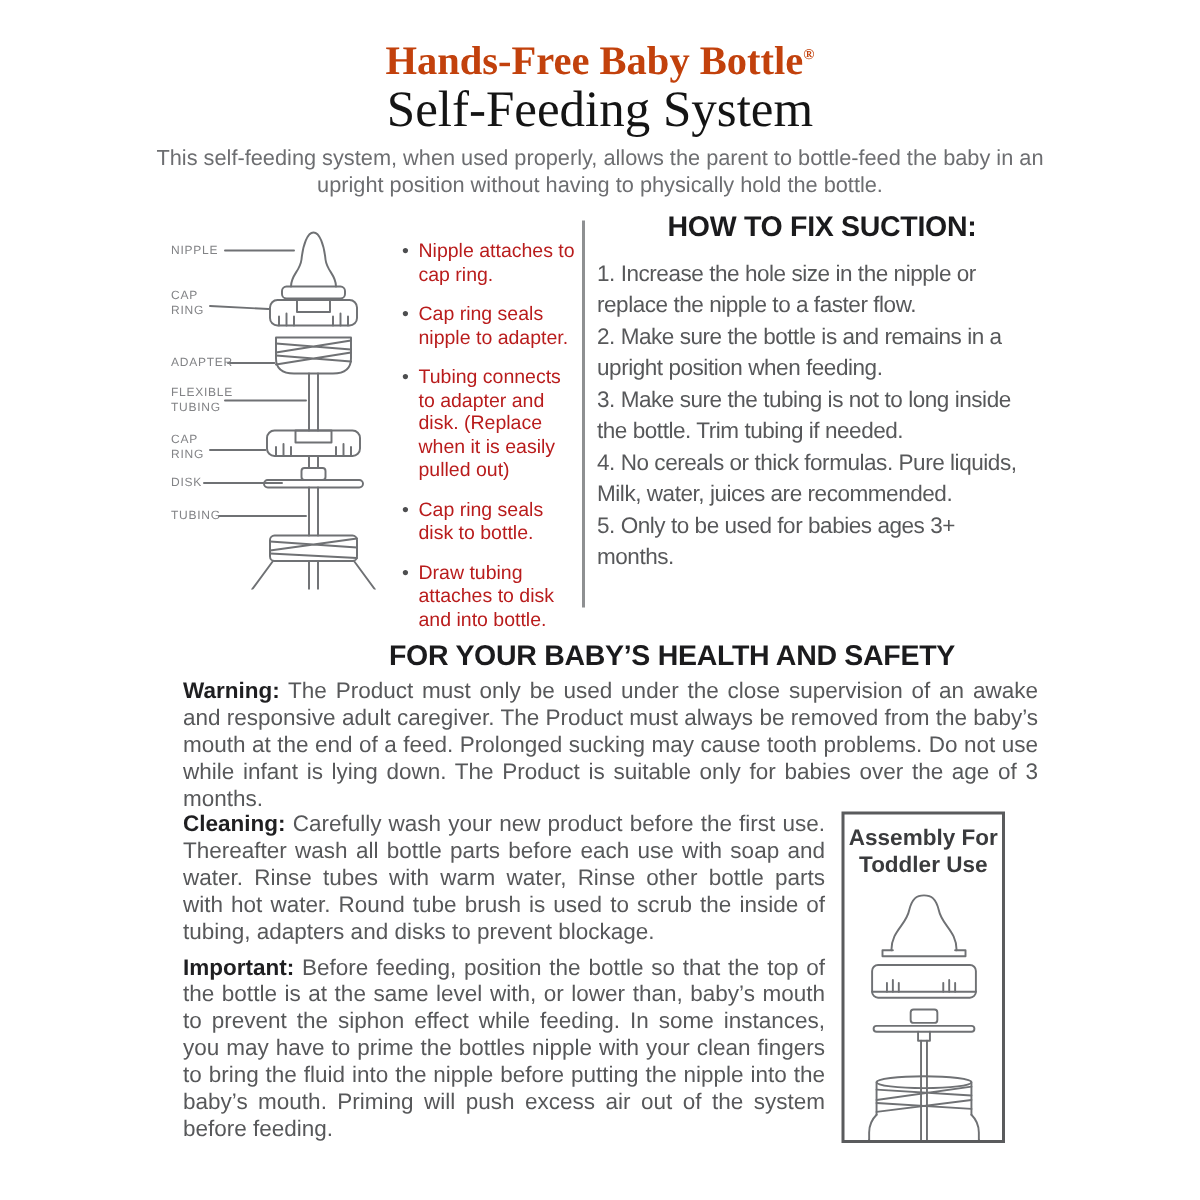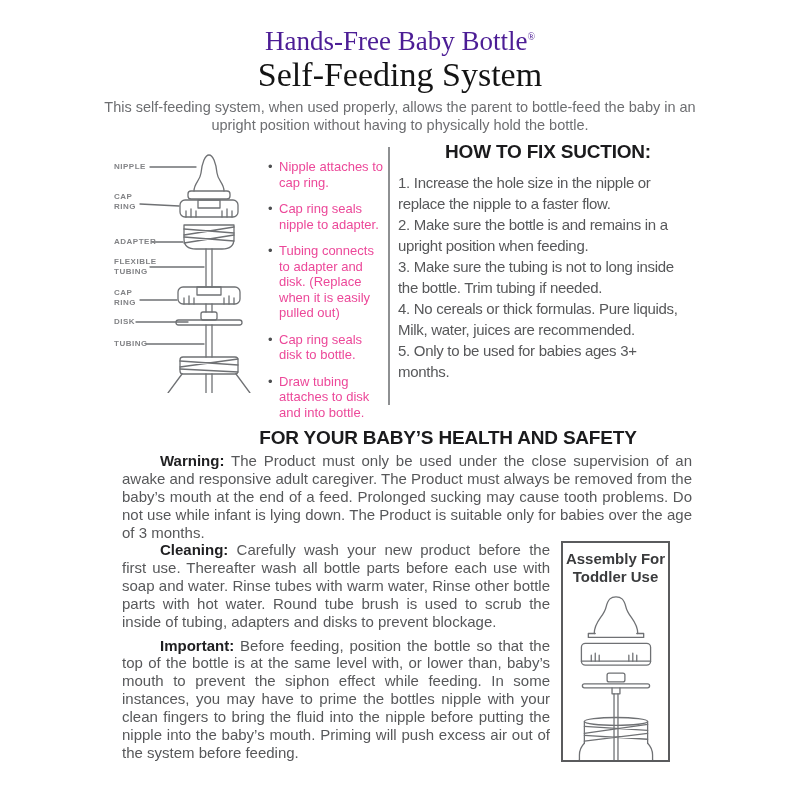--- a/index.html
+++ b/index.html
@@ -2,44 +2,44 @@
 <html><head>
 <meta charset="utf-8">
 <style>
   html,body{margin:0;padding:0;}
   body{
     width:800px;height:800px;position:relative;background:#ffffff;
     font-family:"Liberation Sans", sans-serif;color:#57585a;overflow:hidden;
   }
   
   .header{position:absolute;top:22px;left:0;width:800px;text-align:center;}
-  .title1{font-family:"Liberation Serif", serif;font-weight:normal;font-size:27px;color:#4c1d95;line-height:30px;}
+  .title1{font-family:"Liberation Serif", serif;font-weight:bold;font-size:27px;color:#c2410c;line-height:30px;}
   .title1 sup{font-size:10px;}
   .title2{font-family:"Liberation Serif", serif;font-weight:normal;font-size:34px;color:#141414;line-height:37px;}
   .subtitle{margin:6px auto 0;width:625px;font-size:14.5px;line-height:17.5px;color:#6d6e71;text-align:center;}
   
   .columns{position:absolute;top:141px;left:112px;width:586px;display:flex;}
   .col-left{width:276px;}
   .col-heading{font-size:19px;font-weight:bold;color:#1b1b1d;text-align:center;letter-spacing:-0.2px;}
   .assemble-row{display:flex;margin-top:4px;}
   .diagram-wrap{position:relative;width:150px;height:248px;flex:0 0 150px;}
-  .dlabel{position:absolute;left:2px;font-size:8px;font-weight:700;color:#828386;
+  .dlabel{position:absolute;left:2px;font-size:8px;font-weight:400;color:#828386;
           letter-spacing:0.5px;line-height:9.5px;white-space:pre-line;}
   .bullets{flex:1;padding-top:14px;padding-left:6px;}
-  .bullet{position:relative;padding-left:11px;font-size:13px;line-height:15.5px;color:#ec4899;margin-bottom:11px;}
+  .bullet{position:relative;padding-left:11px;font-size:13px;line-height:15.5px;color:#b91c1c;margin-bottom:11px;}
   .bullet::before{content:"•";position:absolute;left:0;top:0;color:#4d4e50;}
   .vdivider{flex:0 0 2px;background:#8e9092;height:258px;margin-top:6px;}
   .col-right{flex:1;padding-left:8px;}
   .suction-steps{margin-top:9px;width:288px;}
   .suction-step{font-size:15px;letter-spacing:-0.3px;line-height:21px;color:#57585a;}
   
   .safety-head{position:absolute;top:427px;left:0;width:800px;text-align:center;
                font-size:19px;font-weight:bold;color:#1b1b1d;letter-spacing:-0.2px;padding-left:48px;}
   .para{font-size:15px;line-height:17.9px;text-align:justify;color:#57585a;}
-  .para b{color:#1f1f21;margin-left:38px;}
+  .para b{color:#1f1f21;}
   .warning{position:absolute;top:452px;left:122px;width:570px;}
   .bottom{position:absolute;top:541px;left:122px;width:570px;display:flex;}
   .bottom-text{width:428px;}
   .bottom-text .para + .para{margin-top:6px;}
   .toddler-box{margin-left:11px;width:105px;height:217px;border:2px solid #5a5b5d;
                overflow:hidden;flex:0 0 auto;}
   .toddler-title{margin-top:7px;text-align:center;font-size:15px;font-weight:700;color:#3a3b3d;line-height:18px;}
   .toddler-box svg{display:block;margin:4px auto 0;}
   svg path,svg rect,svg line,svg ellipse{fill:none;stroke:#6f7174;stroke-width:1.3;stroke-linecap:round;stroke-linejoin:round;}
 </style>

